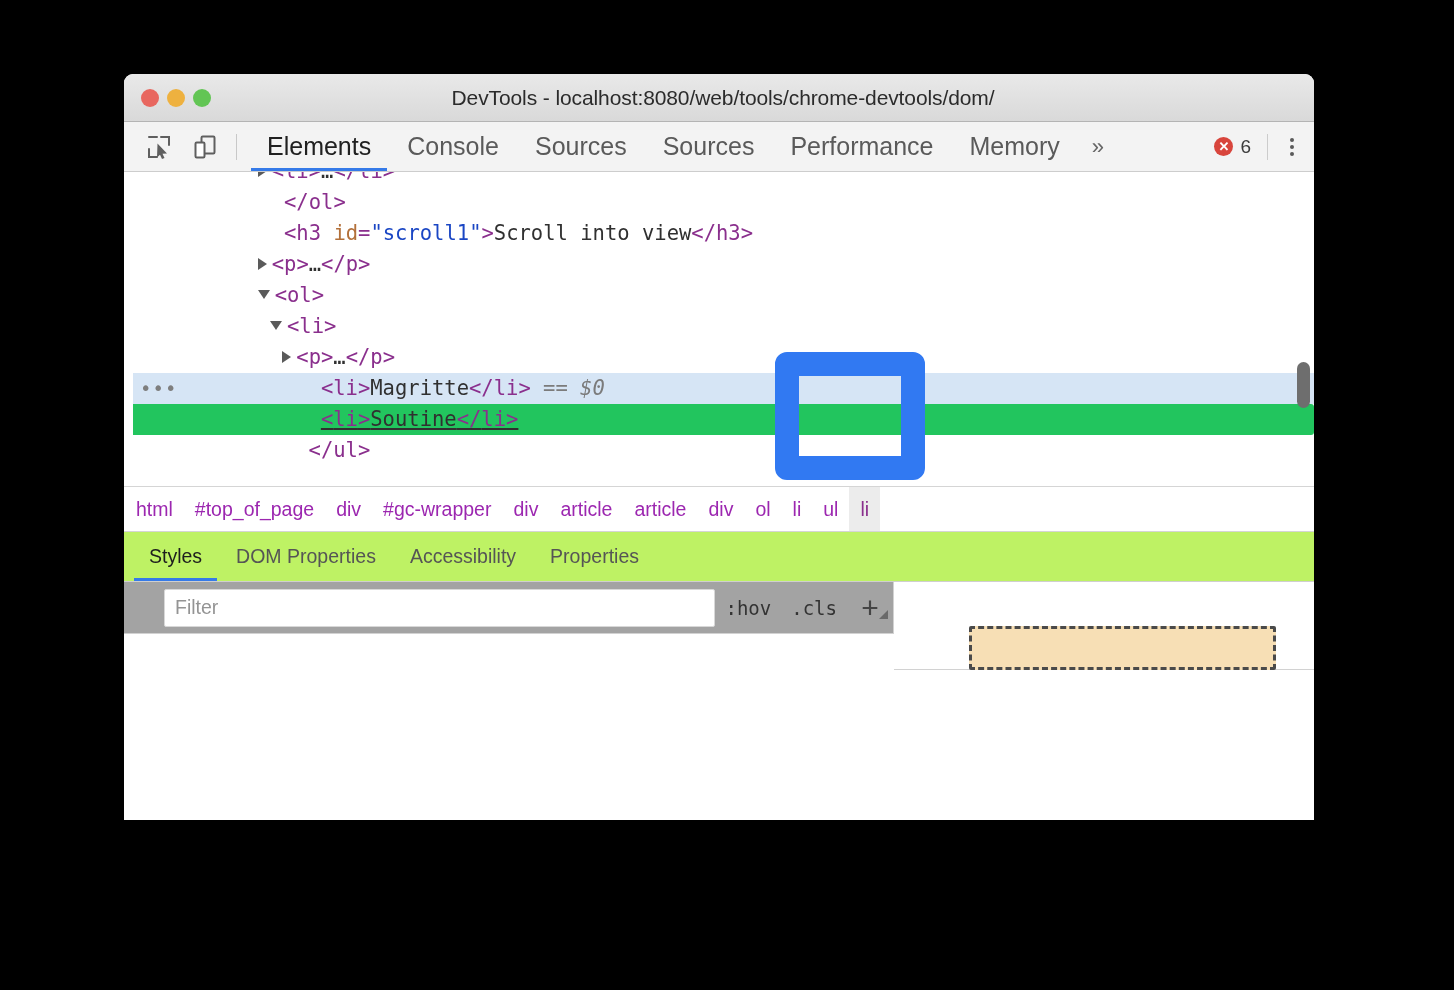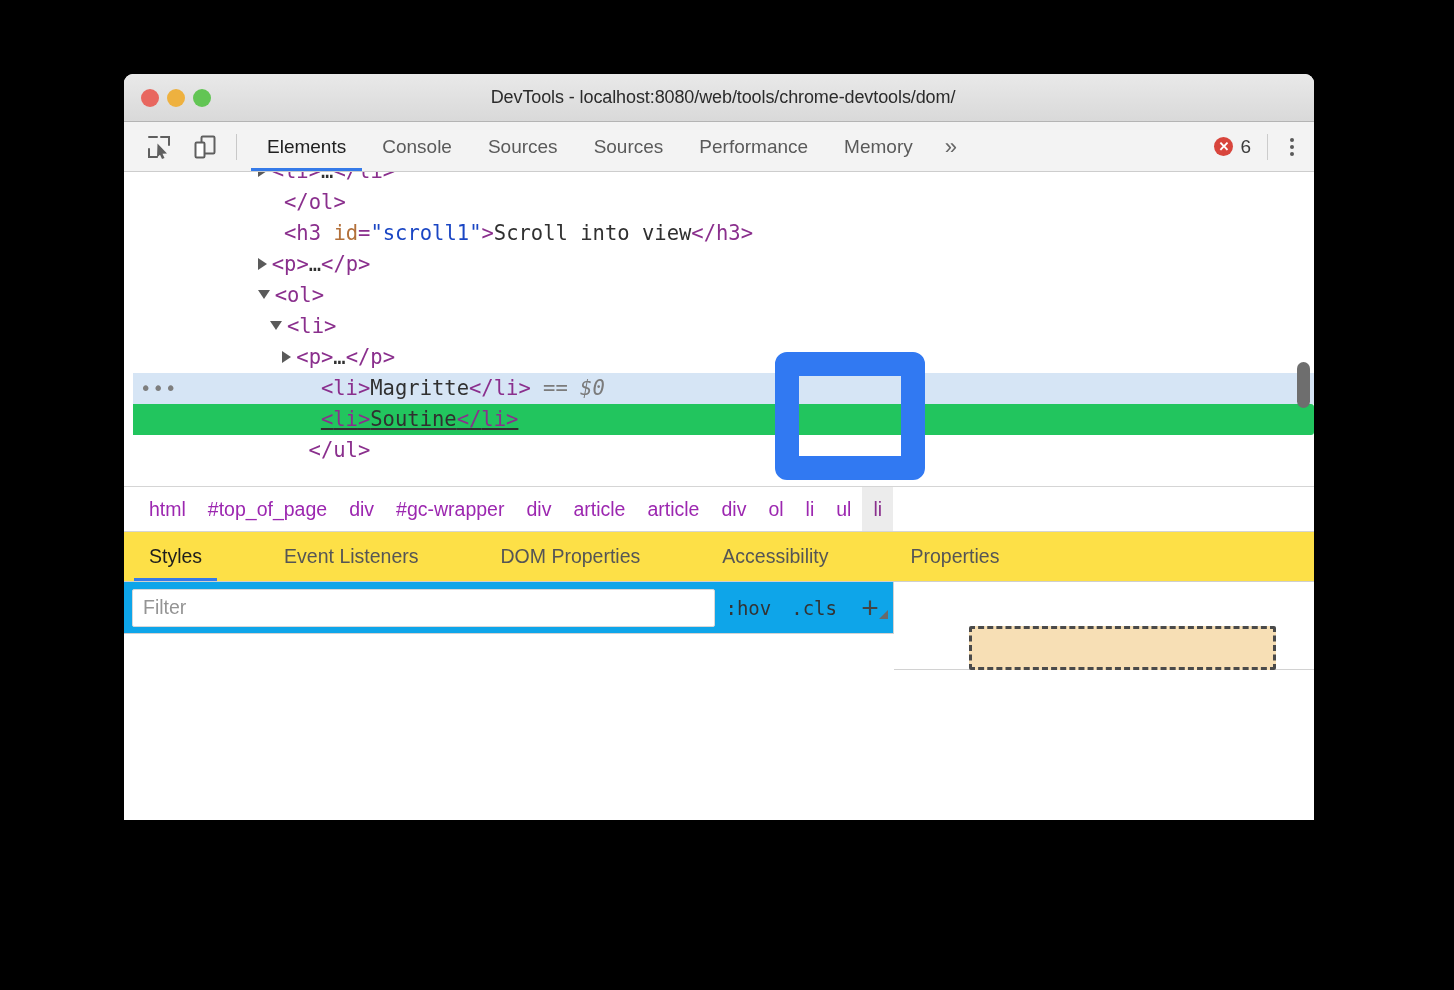--- a/index.html
+++ b/index.html
@@ -43,21 +43,21 @@
     width: 18px; height: 18px;
     border-radius: 50%;
   }
   .light.red    { background: #e8675f; }
   .light.yellow { background: #eeb13f; }
   .light.green  { background: #62c554; }
   .window-title {
     position: absolute;
     left: 8px; right: 0;
     text-align: center;
-    font-size: 18px;
+    font-size: 21px;
     color: #2b2b2b;
     letter-spacing: -0.1px;
   }
 
   
   .dt-toolbar {
     height: 50px;
     background: #f3f3f3;
     border-bottom: 1px solid #cdcdcd;
     display: flex;
@@ -76,21 +76,21 @@
     width: 1px; height: 26px;
     background: #c8c8c8;
     margin: 0 12px 0 14px;
   }
   .dt-tabs {
     display: flex;
     align-items: center;
     height: 100%;
   }
   .dt-tab {
-    font-size: 19px;
+    font-size: 25px;
     color: #5a5a5a;
     padding: 16px 18px;
     height: 100%;
     display: flex;
     align-items: center;
     position: relative;
   }
   .dt-tab.active { color: #202020; }
   .dt-tab.active::after {
     content: "";
@@ -223,31 +223,30 @@
     align-items: stretch;
     font-size: 19.5px;
   }
   .crumb {
     display: flex;
     align-items: center;
     padding: 0 11px;
     color: #9c27b0;
     font-family: "Liberation Sans", sans-serif;
   }
-  .crumb:first-child { padding-left: 25px; }
+  .crumb:first-child { padding-left: 12px; }
   .crumb.current { background: #ececec; color: #8a2f8d; }
 
   
   .side-tabs {
     height: 50px;
-    background: #fde047;
+    background: #bef264;
     border-bottom: 1px solid #cfcfcf;
     display: flex;
     align-items: flex-end;
-    gap: 48px;
   }
   .side-tab {
     font-size: 19.5px;
     color: #555;
     padding: 0 17px;
     height: 100%;
     display: flex;
     align-items: center;
     position: relative;
   }
@@ -264,25 +263,26 @@
   
   .styles-body {
     position: relative;
     height: 88px;
     background: #ffffff;
     display: flex;
   }
   .filter-zone {
     width: 770px;
     height: 52px;
-    background: #0ea5e9;
+    background: #a3a3a3;
     border-bottom: 1px solid #d2d2d2;
     border-right: 1px solid #d2d2d2;
     display: flex;
     align-items: center;
+    padding-left: 32px;
   }
   .filter-input {
     flex: 1;
     height: 38px;
     margin: 0 0 0 8px;
     background: #ffffff;
     border: 1px solid #d8d8d8;
     border-radius: 2px;
     display: flex;
     align-items: center;
@@ -410,21 +410,20 @@
       <div class="crumb">article</div>
       <div class="crumb">div</div>
       <div class="crumb">ol</div>
       <div class="crumb">li</div>
       <div class="crumb">ul</div>
       <div class="crumb current">li</div>
     </div>
 
   <div class="side-tabs">
     <div class="side-tab active">Styles</div>
-    <div class="side-tab">Event Listeners</div>
     <div class="side-tab">DOM Properties</div>
     <div class="side-tab">Accessibility</div>
     <div class="side-tab">Properties</div>
   </div>
 
   <div class="styles-body">
     <div class="filter-zone">
       <div class="filter-input">Filter</div>
       <div class="pseudo-btn">:hov</div>
       <div class="pseudo-btn">.cls</div>

